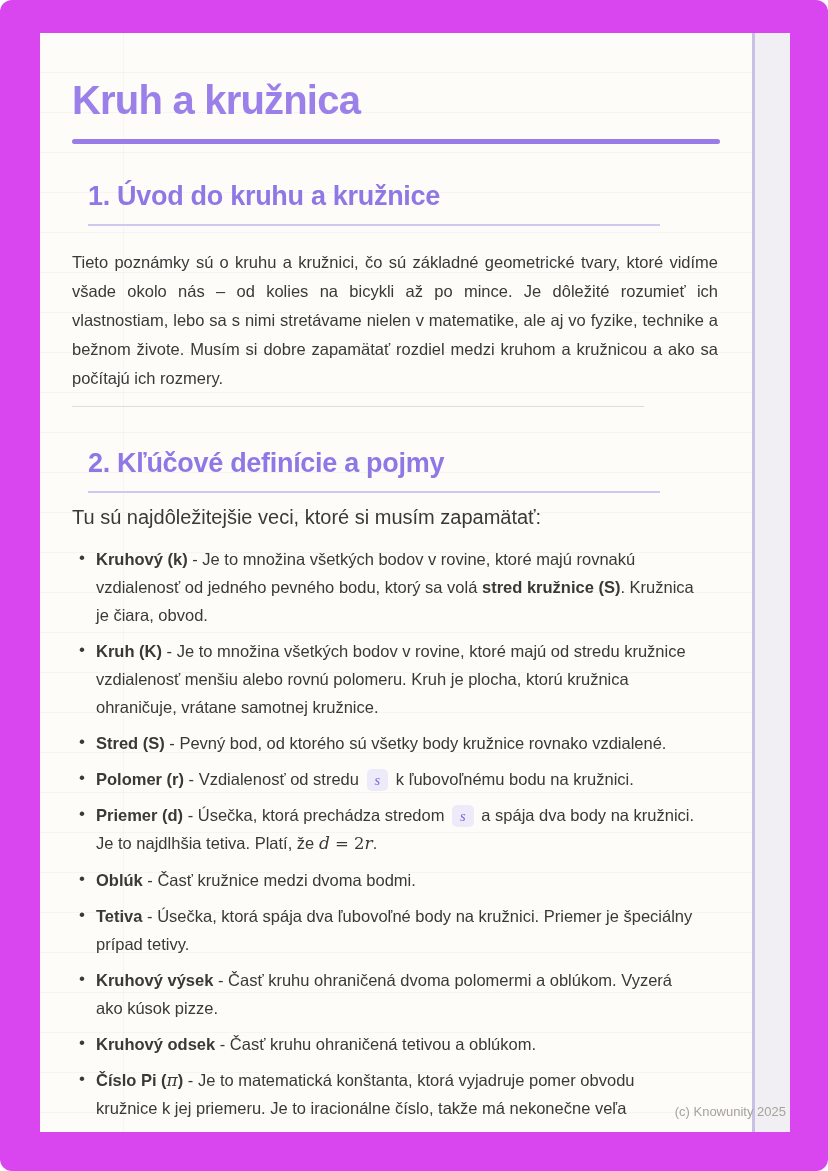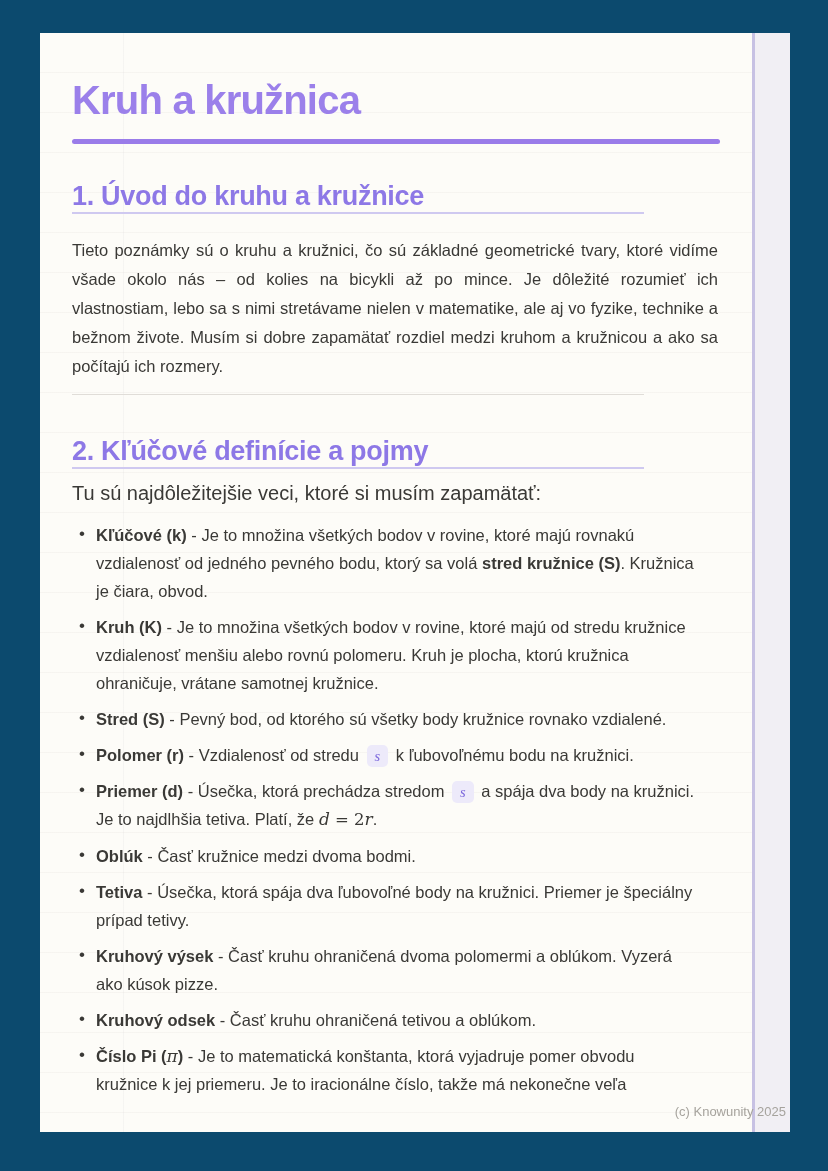--- a/index.html
+++ b/index.html
@@ -17,21 +17,21 @@
     --footer-color:#a6a39d;
   }
   *{box-sizing:border-box;}
   html,body{margin:0;padding:0;}
   body{
     width:828px;height:1171px;
     background:#ffffff;
     font-family:"Liberation Sans", sans-serif;
   }
   .canvas{
-    position:relative;width:828px;height:1171px;background:#0c4a6e;overflow:hidden;
+    position:relative;width:828px;height:1171px;background:#d946ef;overflow:hidden;border-radius:12px;
   }
   .page{
     position:absolute;left:40px;top:33px;width:750px;height:1099px;
     background-color:var(--page-bg);
     background-image:
       linear-gradient(to right, transparent 83px, rgba(120,120,140,0.06) 83px, rgba(120,120,140,0.06) 84px, transparent 84px),
       repeating-linear-gradient(to bottom, transparent 0px, transparent 39px, rgba(120,110,100,0.05) 39px, rgba(120,110,100,0.05) 40px);
     overflow:hidden;
   }
   .margin-strip{
@@ -48,21 +48,21 @@
     font-size:40px;line-height:44px;font-weight:bold;
     letter-spacing:-0.8px;
     color:var(--title-color);
   }
   .title-rule{
     margin-top:17px;width:648px;height:5px;border-radius:3px;
     background:var(--accent);
   }
   .h2-block{
     border-bottom:2px solid var(--underline-color);
-    width:572px;
+    padding-bottom:12px;width:572px;margin-left:16px;
   }
   .h2-block.first{margin-top:36px;}
   .h2-block.second{margin-top:40px;}
   .section-heading{
     margin:0;font-size:27px;line-height:32px;font-weight:bold;
     letter-spacing:-0.3px;color:var(--heading-color);
   }
   .body-paragraph{
     margin:22px 0 0 0;width:646px;
     font-size:16.5px;line-height:29px;color:var(--body-color);
@@ -121,21 +121,21 @@
       </section>
 
       <hr class="divider">
 
       <section>
         <div class="h2-block second">
           <h2 class="section-heading">2. Kľúčové definície a pojmy</h2>
         </div>
         <p class="list-intro">Tu sú najdôležitejšie veci, ktoré si musím zapamätať:</p>
         <ul class="definitions" id="definitions-list">
-            <li><span class="seg-b">Kľúčové (k)</span><span class="seg-t"> - Je to množina všetkých bodov v rovine, ktoré majú rovnakú vzdialenosť od jedného pevného bodu, ktorý sa volá </span><span class="seg-b">stred kružnice (S)</span><span class="seg-t">. Kružnica je </span><span class="seg-i">čiara</span><span class="seg-t">, obvod.</span></li>
+            <li><span class="seg-b">Kruhový (k)</span><span class="seg-t"> - Je to množina všetkých bodov v rovine, ktoré majú rovnakú vzdialenosť od jedného pevného bodu, ktorý sa volá </span><span class="seg-b">stred kružnice (S)</span><span class="seg-t">. Kružnica je </span><span class="seg-i">čiara</span><span class="seg-t">, obvod.</span></li>
             <li><span class="seg-b">Kruh (K)</span><span class="seg-t"> - Je to množina všetkých bodov v rovine, ktoré majú od stredu kružnice vzdialenosť menšiu alebo rovnú polomeru. Kruh je </span><span class="seg-i">plocha</span><span class="seg-t">, ktorú kružnica ohraničuje, vrátane samotnej kružnice.</span></li>
             <li><span class="seg-b">Stred (S)</span><span class="seg-t"> - Pevný bod, od ktorého sú všetky body kružnice rovnako vzdialené.</span></li>
             <li><span class="seg-b">Polomer (r)</span><span class="seg-t"> - Vzdialenosť od stredu </span><span class="seg-chip">s</span><span class="seg-t"> k ľubovoľnému bodu na kružnici.</span></li>
             <li><span class="seg-b">Priemer (d)</span><span class="seg-t"> - Úsečka, ktorá prechádza stredom </span><span class="seg-chip">s</span><span class="seg-t"> a spája dva body na kružnici. Je to najdlhšia tetiva. Platí, že </span><span class="seg-mv">d</span><span class="seg-m"> = 2</span><span class="seg-mv">r</span><span class="seg-t">.</span></li>
             <li><span class="seg-b">Oblúk</span><span class="seg-t"> - Časť kružnice medzi dvoma bodmi.</span></li>
             <li><span class="seg-b">Tetiva</span><span class="seg-t"> - Úsečka, ktorá spája dva ľubovoľné body na kružnici. Priemer je špeciálny prípad tetivy.</span></li>
             <li><span class="seg-b">Kruhový výsek</span><span class="seg-t"> - Časť kruhu ohraničená dvoma polomermi a oblúkom. Vyzerá ako kúsok pizze.</span></li>
             <li><span class="seg-b">Kruhový odsek</span><span class="seg-t"> - Časť kruhu ohraničená tetivou a oblúkom.</span></li>
             <li><span class="seg-b">Číslo Pi (</span><span class="seg-mv">π</span><span class="seg-b">)</span><span class="seg-t"> - Je to matematická konštanta, ktorá vyjadruje pomer obvodu kružnice k jej priemeru. Je to iracionálne číslo, takže má nekonečne veľa</span></li>
           </ul>

